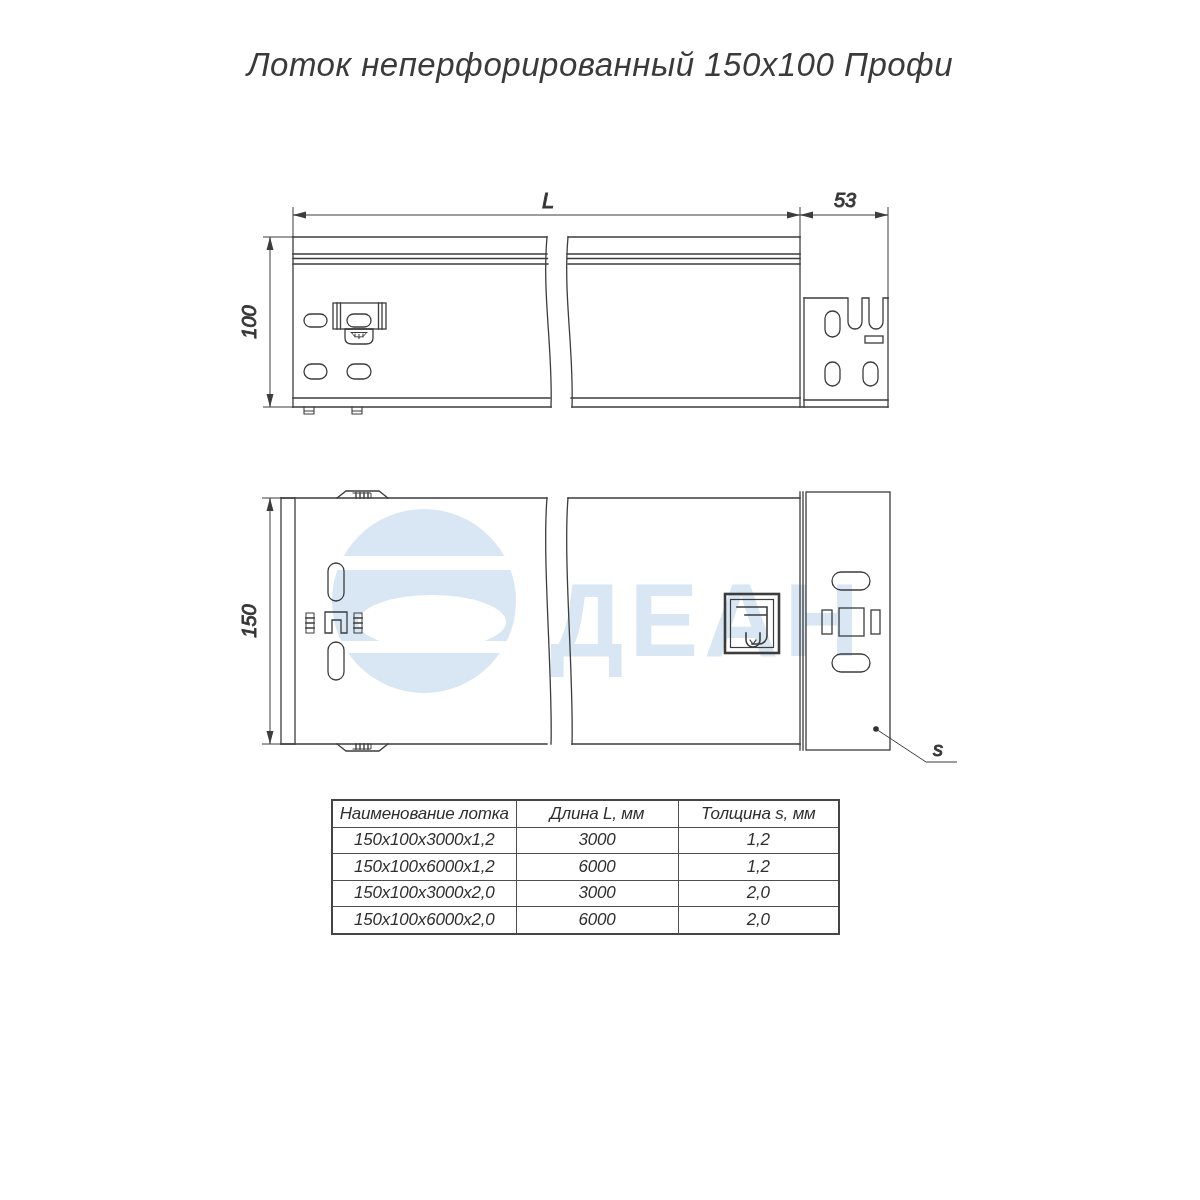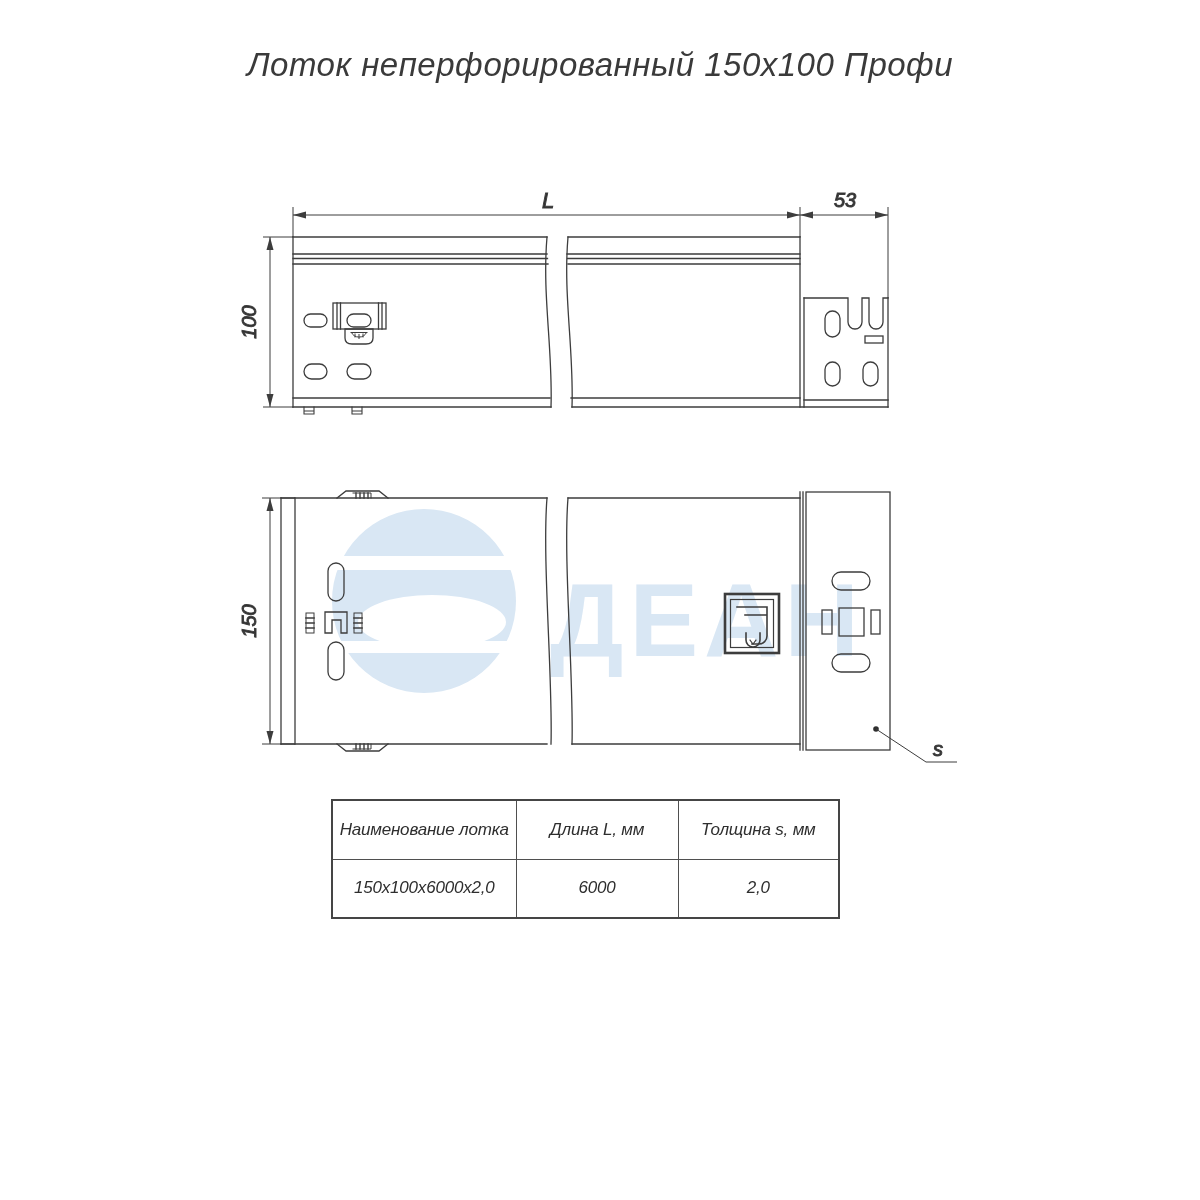--- a/index.html
+++ b/index.html
@@ -3,21 +3,21 @@
 <meta charset="utf-8">
 <style>
   html,body{margin:0;padding:0;background:#ffffff;}
   .page{position:relative;width:1200px;height:1200px;background:#ffffff;overflow:hidden;
         font-family:"Liberation Sans",sans-serif;}
   .title-block{position:absolute;left:0;top:44px;width:1200px;text-align:center;
         color:#3a3a3a;font-style:italic;font-size:33px;line-height:42px;letter-spacing:.5px;}
   .drawing-svg{position:absolute;left:0;top:0;width:1200px;height:1200px;}
   .spec-table{position:absolute;left:331px;top:799px;border-collapse:collapse;table-layout:fixed;
         border:2.5px solid #454545;}
-  .spec-table th,.spec-table td{border:1.5px solid #4f4f4f;height:25.5px;padding:16px 2px;
+  .spec-table th,.spec-table td{border:1.5px solid #4f4f4f;height:25.5px;padding:0 2px;
         font-style:italic;font-weight:normal;font-size:17px;color:#2e2e2e;text-align:center;
         letter-spacing:-0.2px;white-space:nowrap;}
   .dim-text{font-style:italic;fill:#2f2f2f;font-family:"Liberation Sans",sans-serif;}
   .wm-text{font-weight:bold;font-family:"Liberation Sans",sans-serif;}
 </style>
 </head>
 <body>
 
 <div class="page">
 
@@ -168,20 +168,35 @@
       </colgroup>
     <thead>
       <tr>
         <th>Наименование лотка</th>
         <th>Длина L, мм</th>
         <th>Толщина s, мм</th>
       </tr>
     </thead>
     <tbody>
         <tr>
+          <td>150x100x3000x1,2</td>
+          <td>3000</td>
+          <td>1,2</td>
+        </tr>
+        <tr>
+          <td>150x100x6000x1,2</td>
+          <td>6000</td>
+          <td>1,2</td>
+        </tr>
+        <tr>
+          <td>150x100x3000x2,0</td>
+          <td>3000</td>
+          <td>2,0</td>
+        </tr>
+        <tr>
           <td>150x100x6000x2,0</td>
           <td>6000</td>
           <td>2,0</td>
         </tr>
       </tbody>
   </table>
 
 </div>
 
 </body></html>

